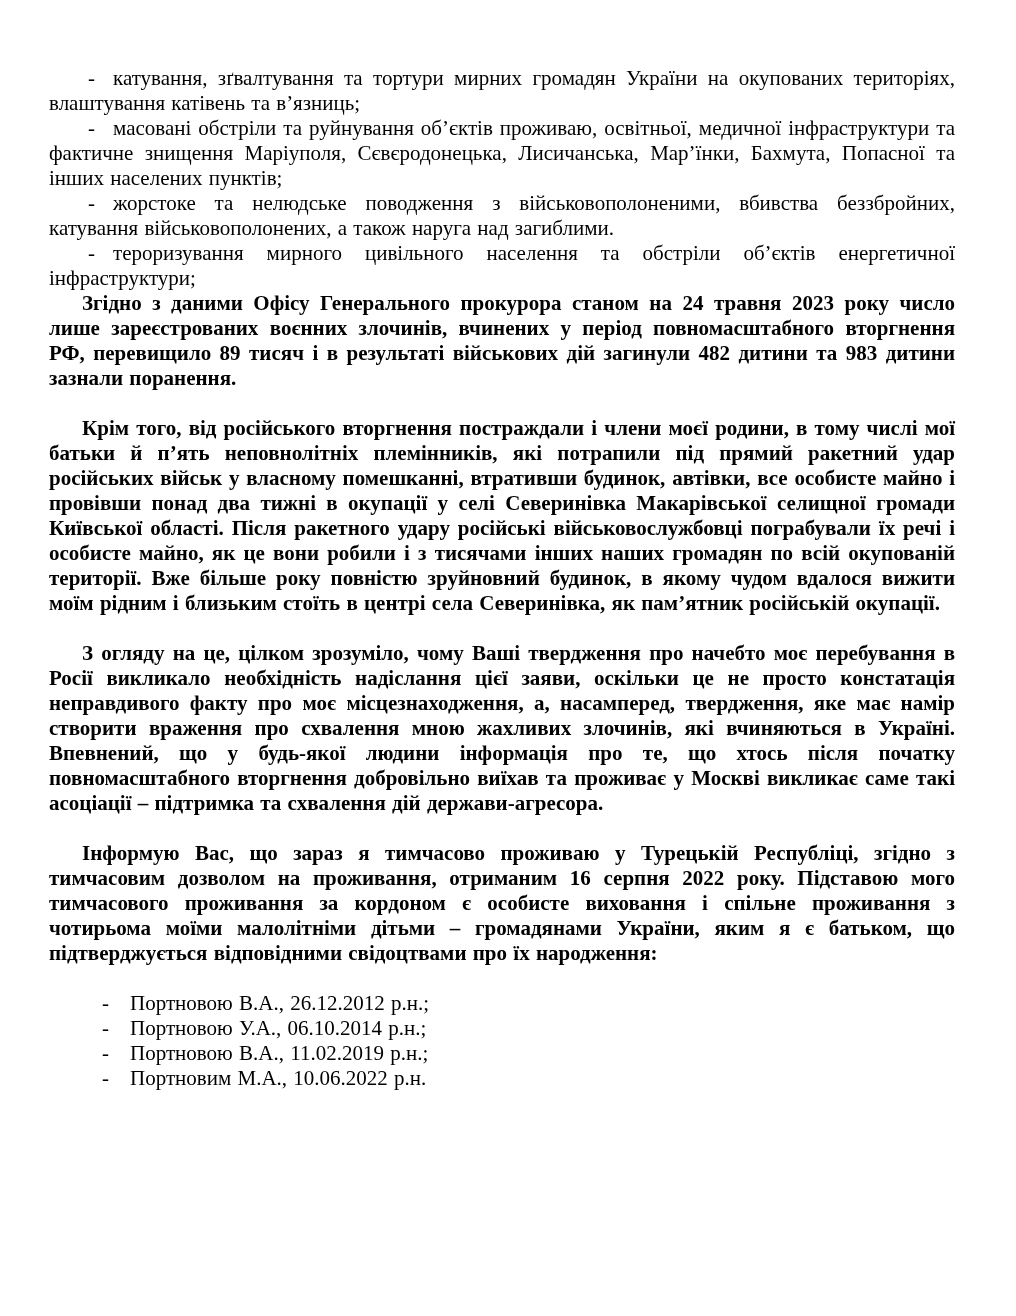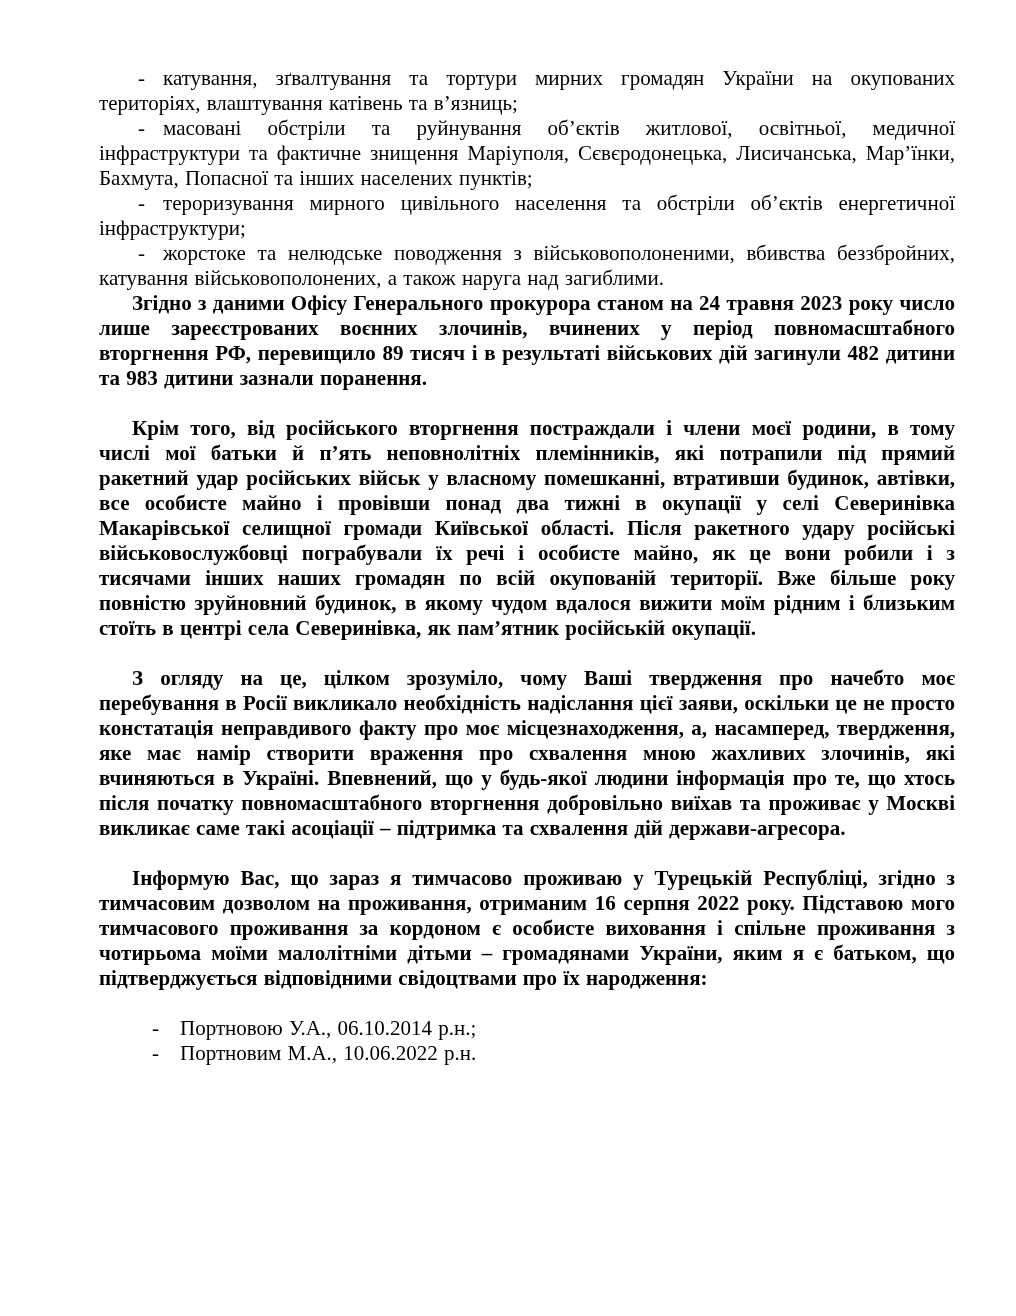--- a/index.html
+++ b/index.html
@@ -7,21 +7,21 @@
   body {
     width: 1016px;
     height: 1316px;
     background: #ffffff;
     color: #000000;
     font-family: "Liberation Serif", "DejaVu Serif", serif;
   }
   .page {
     width: 1016px;
     height: 1236px;
-    padding: 66px 61px 40px 99px;
+    padding: 66px 61px 40px 49px;
     overflow: hidden;
   }
   p {
     margin: 0;
     font-size: 21px;
     line-height: 25px;
     text-align: justify;
     word-spacing: 1px;
   }
   p.paragraph { text-indent: 33px; font-weight: bold; }
@@ -29,27 +29,29 @@
   p.list-item { text-indent: 53px; text-align: left; }
   .tab { display: inline-block; width: 18px; }
   p.list-item .tab { width: 21px; }
   .spacer { height: 25px; }
 </style>
 </head>
 <body>
 
 <div class="page">
     <p class="bullet"><span class="marker">-</span><span class="tab"></span><span>катування, зґвалтування та тортури мирних громадян України на окупованих територіях, влаштування катівень та в’язниць;</span></p>
-    <p class="bullet"><span class="marker">-</span><span class="tab"></span><span>масовані обстріли та руйнування об’єктів житлової, освітньої, медичної інфраструктури та фактичне знищення Маріуполя, Сєвєродонецька, Лисичанська, Мар’їнки, Бахмута, Попасної та інших населених пунктів;</span></p>
+    <p class="bullet"><span class="marker">-</span><span class="tab"></span><span>масовані обстріли та руйнування об’єктів проживаю, освітньої, медичної інфраструктури та фактичне знищення Маріуполя, Сєвєродонецька, Лисичанська, Мар’їнки, Бахмута, Попасної та інших населених пунктів;</span></p>
+    <p class="bullet"><span class="marker">-</span><span class="tab"></span><span>жорстоке та нелюдське поводження з військовополоненими, вбивства беззбройних, катування військовополонених, а також наруга над загиблими.</span></p>
     <p class="bullet"><span class="marker">-</span><span class="tab"></span><span>тероризування мирного цивільного населення та обстріли об’єктів енергетичної інфраструктури;</span></p>
-    <p class="bullet"><span class="marker">-</span><span class="tab"></span><span>жорстоке та нелюдське поводження з військовополоненими, вбивства беззбройних, катування військовополонених, а також наруга над загиблими.</span></p>
     <p class="paragraph"><span>Згідно з даними Офісу Генерального прокурора станом на 24 травня 2023 року число лише зареєстрованих воєнних злочинів, вчинених у період повномасштабного вторгнення РФ, перевищило 89 тисяч і в результаті військових дій загинули 482 дитини та 983 дитини зазнали поранення.</span></p>
     <div class="spacer"></div>
     <p class="paragraph"><span>Крім того, від російського вторгнення постраждали і члени моєї родини, в тому числі мої батьки й п’ять неповнолітніх племінників, які потрапили під прямий ракетний удар російських військ у власному помешканні, втративши будинок, автівки, все особисте майно і провівши понад два тижні в окупації у селі Северинівка Макарівської селищної громади Київської області. Після ракетного удару російські військовослужбовці пограбували їх речі і особисте майно, як це вони робили і з тисячами інших наших громадян по всій окупованій території. Вже більше року повністю зруйновний будинок, в якому чудом вдалося вижити моїм рідним і близьким стоїть в центрі села Северинівка, як пам’ятник російській окупації.</span></p>
     <div class="spacer"></div>
     <p class="paragraph"><span>З огляду на це, цілком зрозуміло, чому Ваші твердження про начебто моє перебування в Росії викликало необхідність надіслання цієї заяви, оскільки це не просто констатація неправдивого факту про моє місцезнаходження, а, насамперед, твердження, яке має намір створити враження про схвалення мною жахливих злочинів, які вчиняються в Україні. Впевнений, що у будь-якої людини інформація про те, що хтось після початку повномасштабного вторгнення добровільно виїхав та проживає у Москві викликає саме такі асоціації – підтримка та схвалення дій держави-агресора.</span></p>
     <div class="spacer"></div>
     <p class="paragraph"><span>Інформую Вас, що зараз я тимчасово проживаю у Турецькій Республіці, згідно з тимчасовим дозволом на проживання, отриманим 16 серпня 2022 року. Підставою мого тимчасового проживання за кордоном є особисте виховання і спільне проживання з чотирьома моїми малолітніми дітьми – громадянами України, яким я є батьком, що підтверджується відповідними свідоцтвами про їх народження:</span></p>
     <div class="spacer"></div>
+    <p class="list-item"><span class="marker">-</span><span class="tab"></span><span>Портновою В.А., 26.12.2012 р.н.;</span></p>
     <p class="list-item"><span class="marker">-</span><span class="tab"></span><span>Портновою У.А., 06.10.2014 р.н.;</span></p>
+    <p class="list-item"><span class="marker">-</span><span class="tab"></span><span>Портновою В.А., 11.02.2019 р.н.;</span></p>
     <p class="list-item"><span class="marker">-</span><span class="tab"></span><span>Портновим М.А., 10.06.2022 р.н.</span></p>
     <div class="spacer"></div>
   </div>
 
 </body></html>

